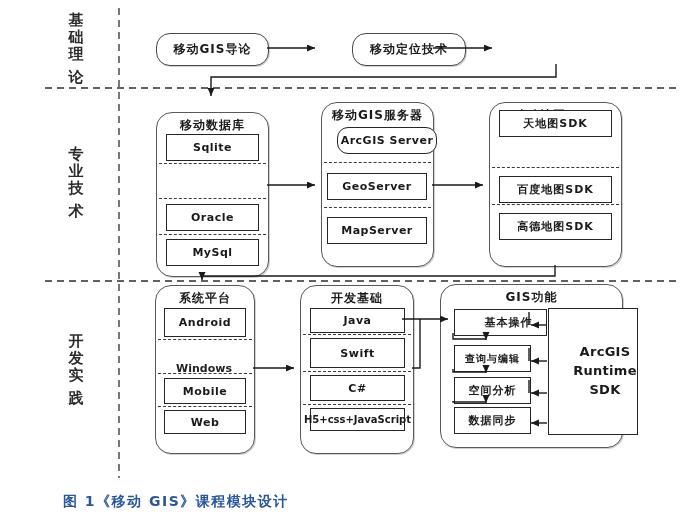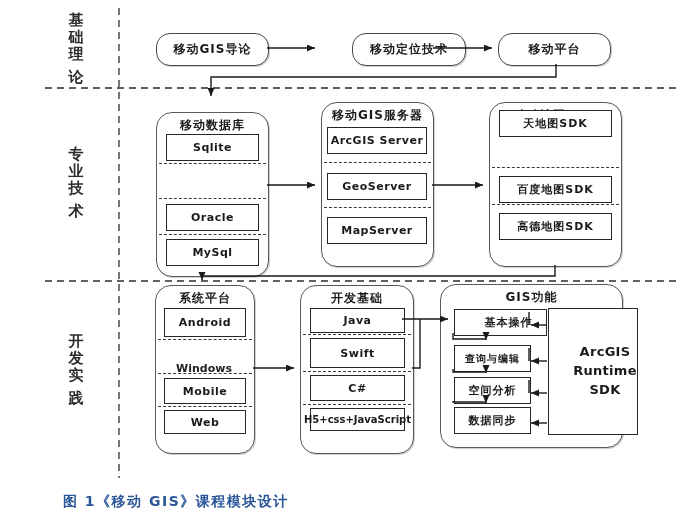--- a/index.html
+++ b/index.html
@@ -84,23 +84,20 @@
     <span>实</span>
     <span>践</span>
   </div>
 
   <div class="pill" style="left:156px;top:33px;width:111px;height:31px;">
     <span>移动GIS导论</span>
   </div>
   <div class="pill" style="left:321px;top:33px;width:112px;height:31px;margin-left:31px;">
     <span>移动定位技术</span>
   </div>
-  <div class="pill" style="left:498px;top:33px;width:111px;height:31px;">
-    <span>移动平台</span>
-  </div>
 
   <div class="rbox" style="left:156px;top:102px;width:111px;height:163px;margin-top:10px;">
     <div class="rtitle">移动数据库</div>
     <div class="dsep" style="top:50px;"></div>
     <div class="dsep" style="top:85px;"></div>
     <div class="dsep" style="top:121px;"></div>
     <div class="irect" style="left:9px;top:21px;width:91px;height:25px;">
         <span>Sqlite</span>
       </div>
     <div class="irect" style="left:9px;top:91px;width:91px;height:25px;">
@@ -108,21 +105,21 @@
       </div>
     <div class="irect" style="left:9px;top:126px;width:91px;height:25px;">
         <span>MySql</span>
       </div>
   </div>
 
   <div class="rbox" style="left:321px;top:102px;width:111px;height:163px;">
     <div class="rtitle">移动GIS服务器</div>
     <div class="dsep" style="top:59px;"></div>
     <div class="dsep" style="top:104px;"></div>
-    <div class="irect" style="left:5px;top:24px;width:98px;height:25px;">
+    <div class="irect" style="left:15px;top:24px;width:98px;height:25px;border-radius:11px;">
         <span>ArcGIS Server</span>
       </div>
     <div class="irect" style="left:5px;top:70px;width:98px;height:25px;">
         <span>GeoServer</span>
       </div>
     <div class="irect" style="left:5px;top:114px;width:98px;height:25px;">
         <span>MapServer</span>
       </div>
   </div>
 

